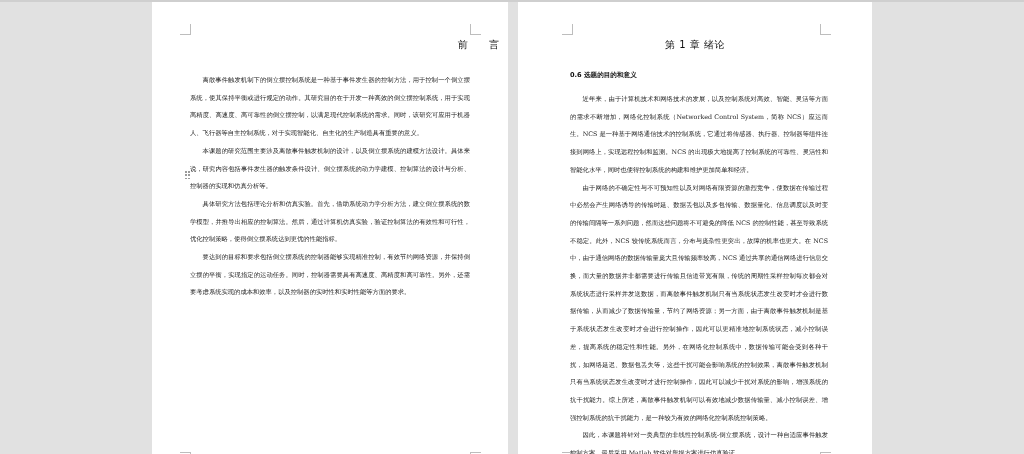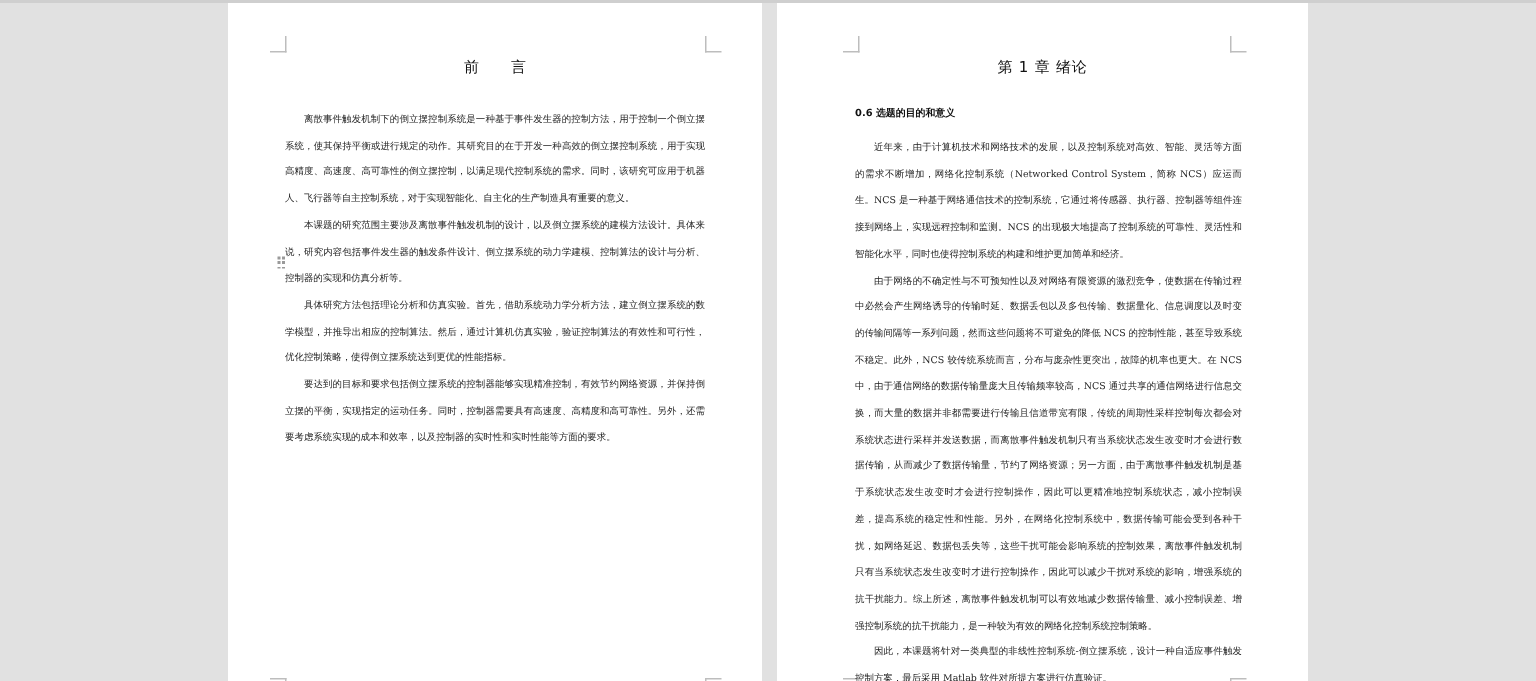--- a/index.html
+++ b/index.html
@@ -46,21 +46,21 @@
 <body>
 
 <div class="topshade"></div>
 
 <div class="page" id="page-left">
   <div class="corner c-tl" style="left:28px; top:24px;"></div>
   <div class="corner c-tr" style="left:318px; top:24px;"></div>
   <div class="corner c-bl" style="left:28px; top:452px;"></div>
   <div class="corner c-br" style="left:318px; top:452px;"></div>
 
-  <div class="title spaced" style="top:38px; padding-left:9px;">前 言</div>
+  <div class="title spaced" style="top:38px; padding-left:9px;text-align:right;">前 言</div>
 
   <div class="body" style="left:38px; top:71px; width:280px;">
     <p>离散事件触发机制下的倒立摆控制系统是一种基于事件发生器的控制方法，用于控制一个倒立摆系统，使其保持平衡或进行规定的动作。其研究目的在于开发一种高效的倒立摆控制系统，用于实现高精度、高速度、高可靠性的倒立摆控制，以满足现代控制系统的需求。同时，该研究可应用于机器人、飞行器等自主控制系统，对于实现智能化、自主化的生产制造具有重要的意义。</p>
     <p>本课题的研究范围主要涉及离散事件触发机制的设计，以及倒立摆系统的建模方法设计。具体来说，研究内容包括事件发生器的触发条件设计、倒立摆系统的动力学建模、控制算法的设计与分析、控制器的实现和仿真分析等。</p>
     <p>具体研究方法包括理论分析和仿真实验。首先，借助系统动力学分析方法，建立倒立摆系统的数学模型，并推导出相应的控制算法。然后，通过计算机仿真实验，验证控制算法的有效性和可行性，优化控制策略，使得倒立摆系统达到更优的性能指标。</p>
     <p>要达到的目标和要求包括倒立摆系统的控制器能够实现精准控制，有效节约网络资源，并保持倒立摆的平衡，实现指定的运动任务。同时，控制器需要具有高速度、高精度和高可靠性。另外，还需要考虑系统实现的成本和效率，以及控制器的实时性和实时性能等方面的要求。</p>
   </div>
 </div>
 
 <div class="drag-handle">

